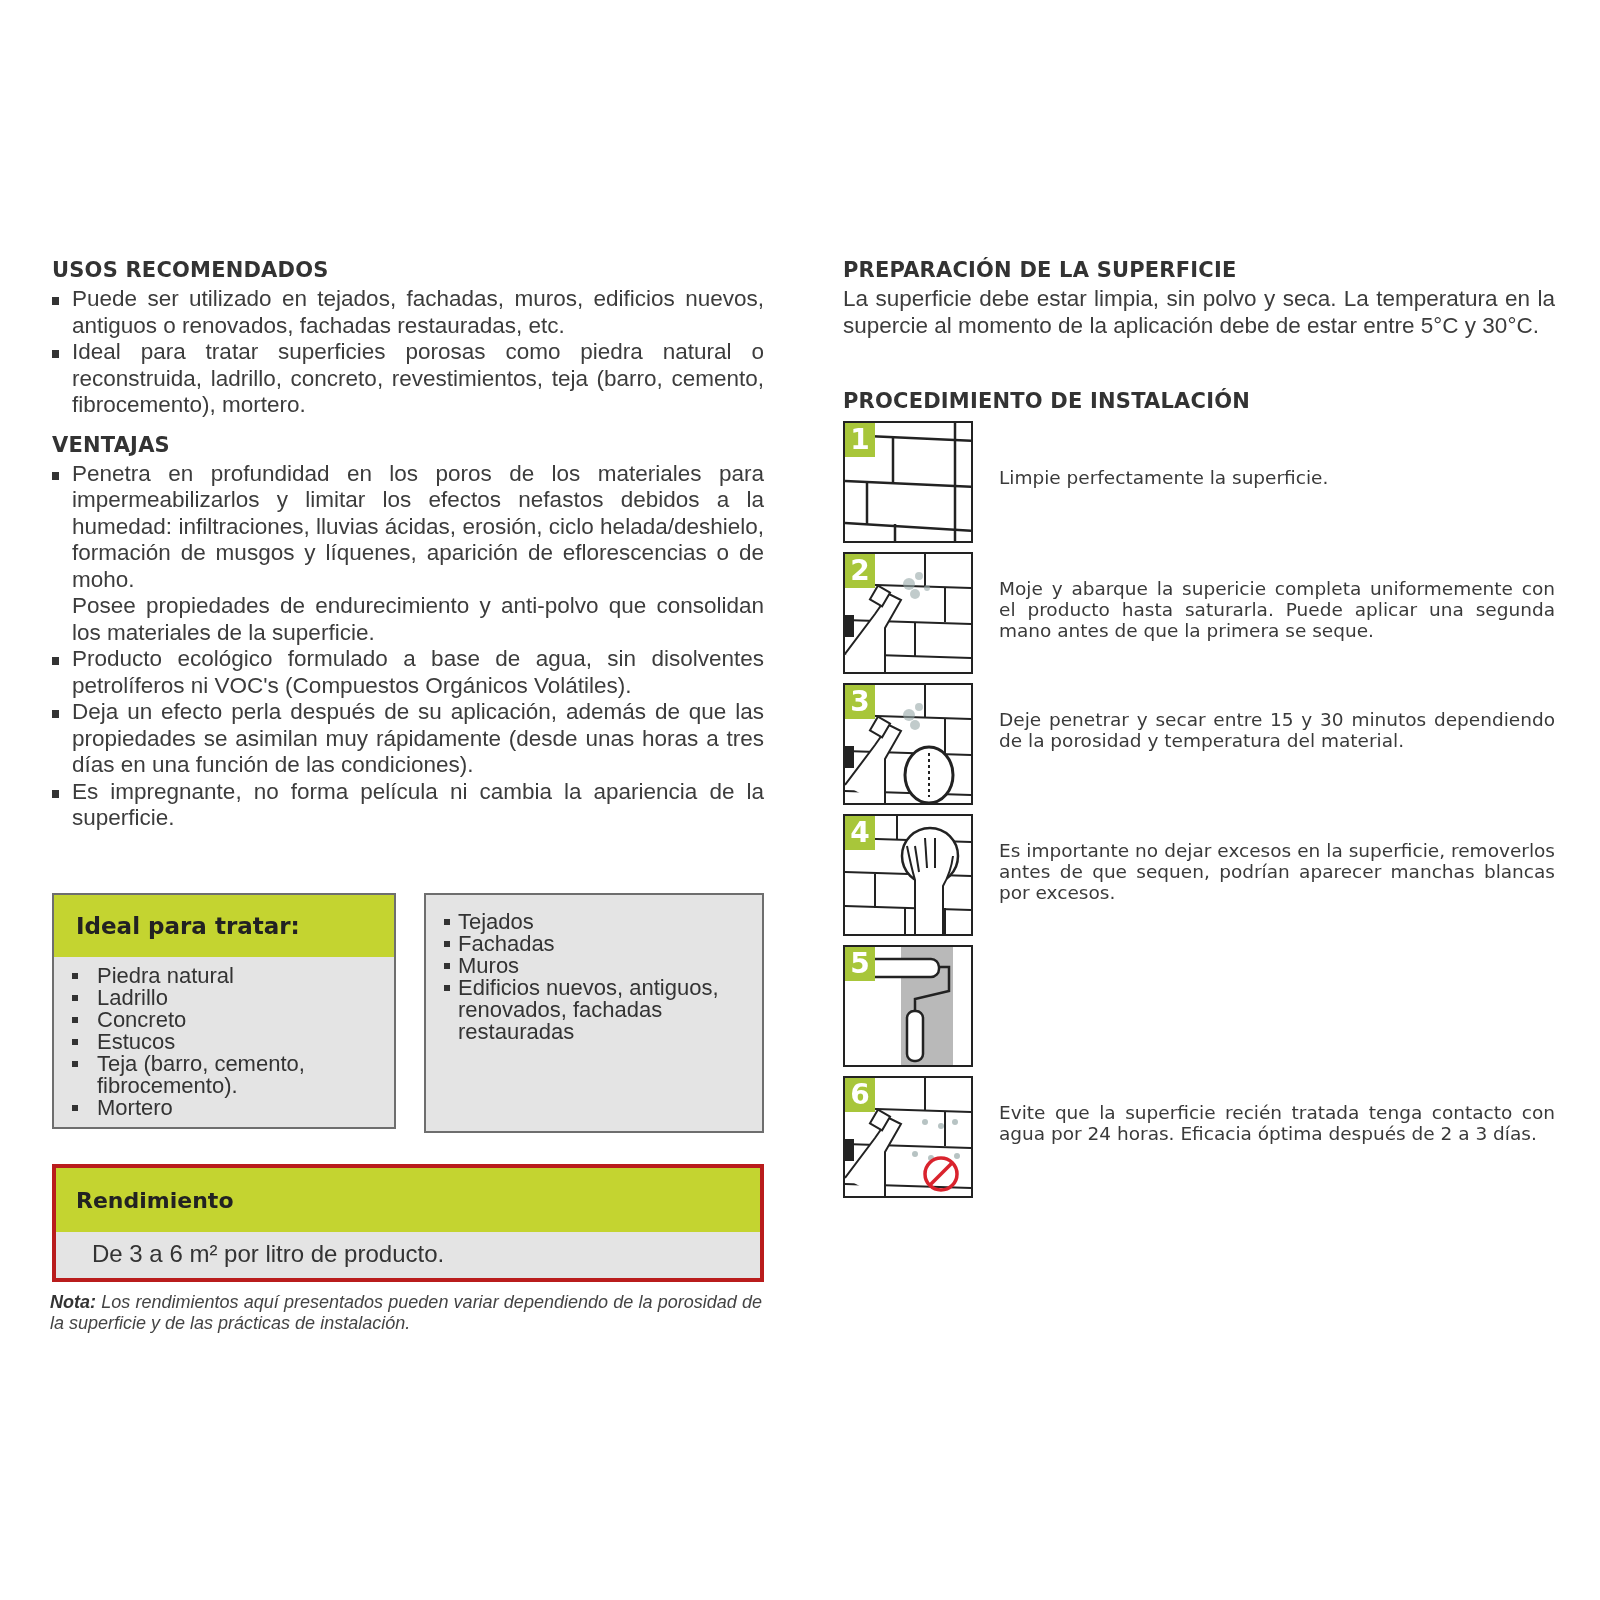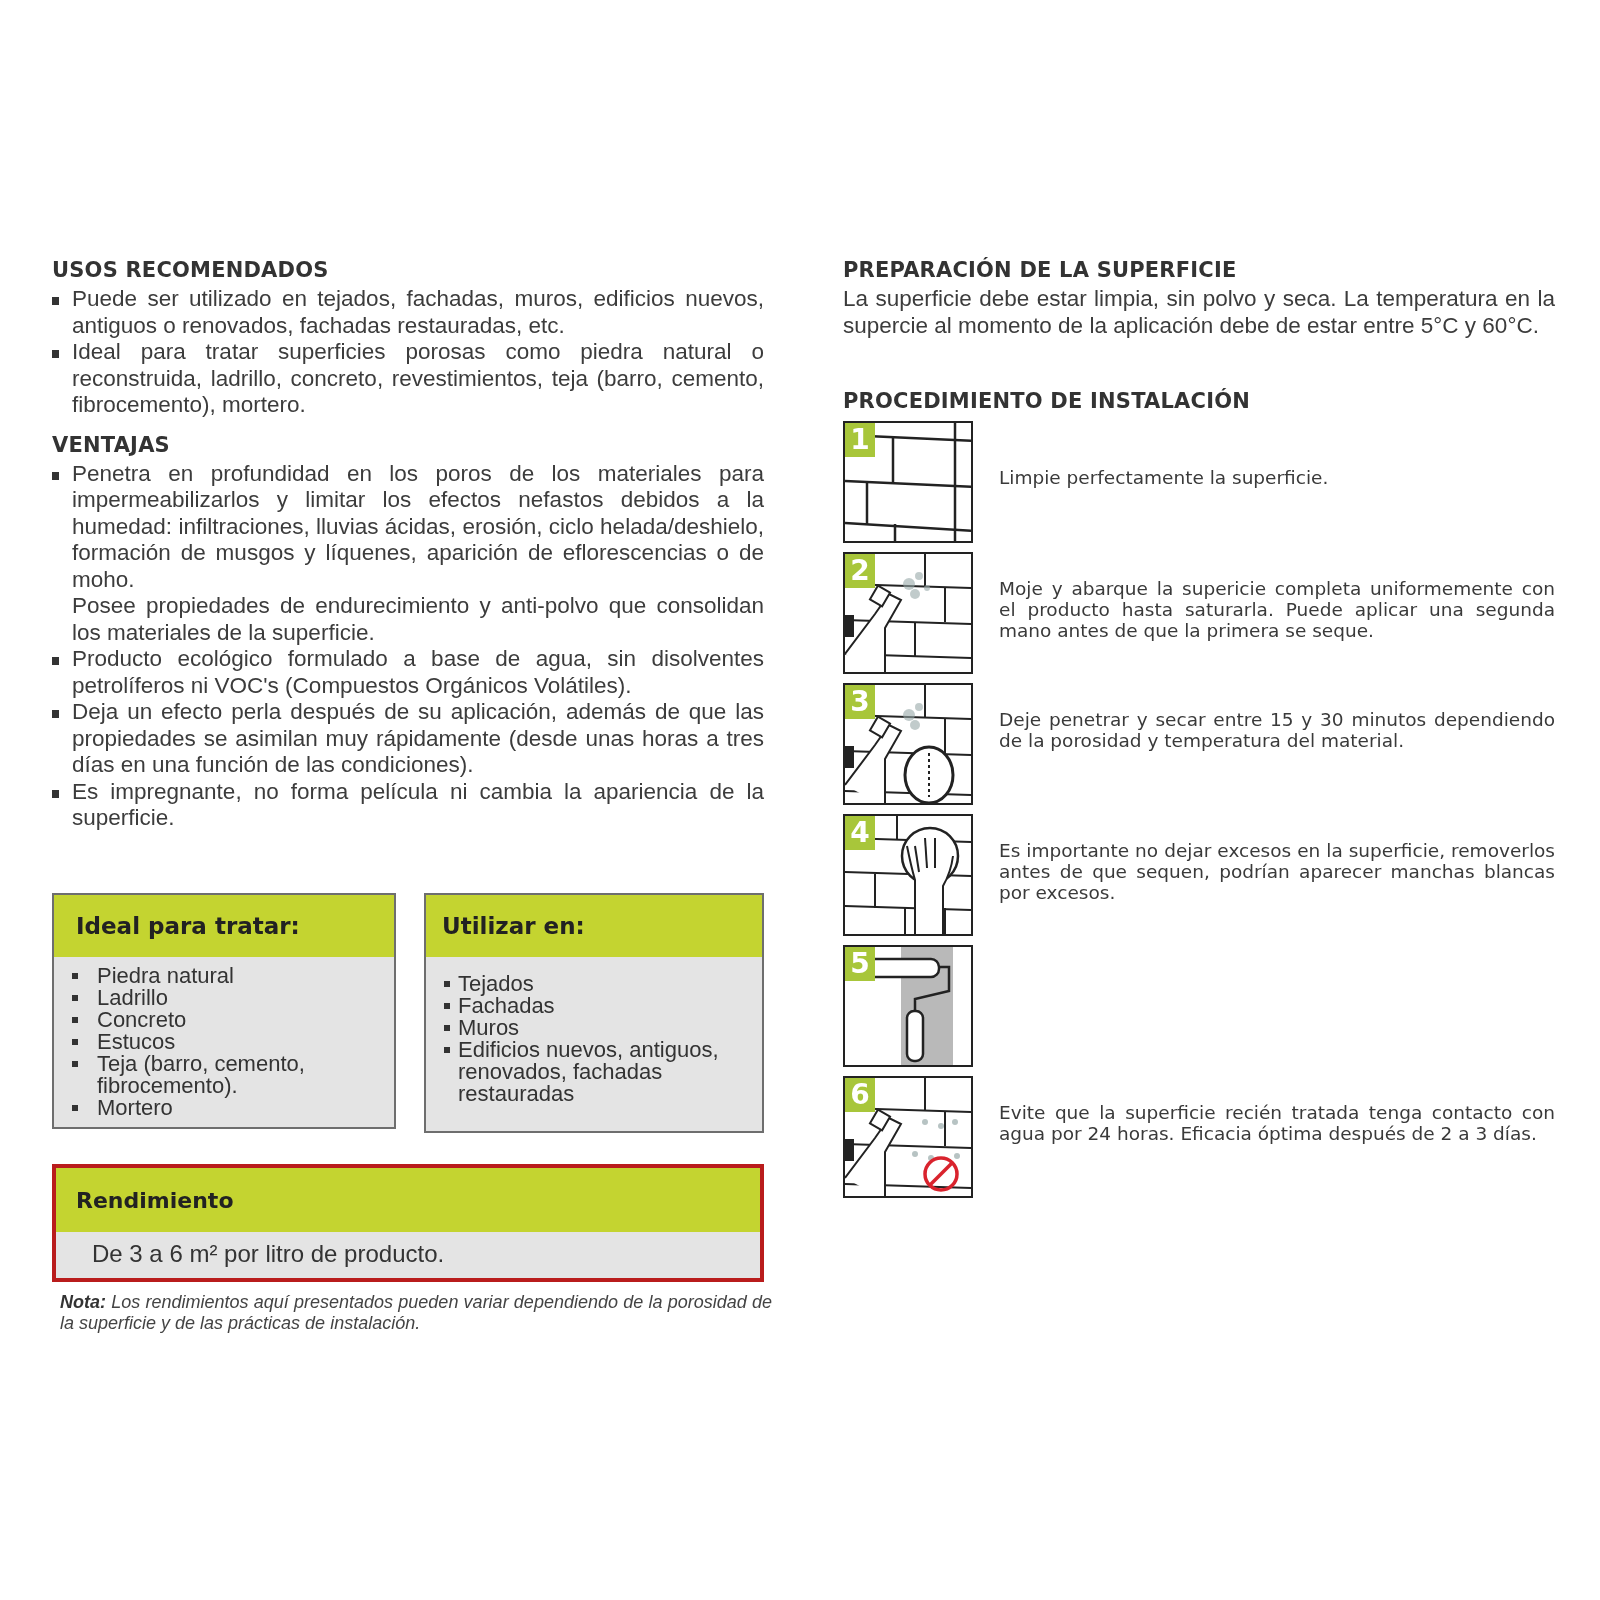--- a/index.html
+++ b/index.html
@@ -20,21 +20,21 @@
   .box .hdr { background:#c4d430; height:62px; display:flex; align-items:center; padding-left:22px;
               font-family:"DejaVu Sans", sans-serif; font-weight:bold; font-size:23px; color:#222; }
   .box ul { list-style:none; margin:8px 0 0 0; padding:0; }
   .box li { position:relative; font-size:22px; line-height:22px; color:#333; }
   .box li .sq { position:absolute; width:6px; height:6px; background:#333; top:8px; }
   .rend { position:absolute; left:52px; top:1164px; width:712px; height:118px; border:4px solid #b91c1c;
           box-sizing:border-box; background:#e4e4e4; }
   .rend .hdr { background:#c4d430; height:64px; display:flex; align-items:center; padding-left:20px;
                font-family:"DejaVu Sans", sans-serif; font-weight:bold; font-size:22px; color:#222; }
   .rend .val { font-size:24px; padding:8px 0 0 36px; color:#333; }
-  .nota { position:absolute; left:60px; top:1292px; width:712px; font-size:18px; line-height:21px;
+  .nota { position:absolute; left:50px; top:1292px; width:712px; font-size:18px; line-height:21px;
           font-style:italic; text-align:justify; color:#444; }
   .nota b { font-style:italic; font-weight:bold; color:#333; }
   .steps { margin-top:8px; }
   .step { position:relative; height:131px; }
   .step .pic { position:absolute; left:0; top:0; width:130px; height:122px; border:2px solid #222;
                box-sizing:border-box; background:#fff; overflow:hidden; }
   .step .num { position:absolute; left:0; top:0; width:30px; height:34px; background:#a8c63a; color:#fff;
                font-family:"DejaVu Sans", sans-serif; font-weight:bold; font-size:28px; text-align:center; line-height:34px; }
   .step .txt { position:absolute; left:156px; right:0; font-size:18.5px; line-height:21px; text-align:justify;
                color:#3a3a3a; font-family:"DejaVu Sans", sans-serif; }
@@ -64,40 +64,39 @@
     <ul style="padding-left:43px;">
       <li><span class="sq" style="left:-25px"></span><span>Piedra natural</span></li>
       <li><span class="sq" style="left:-25px"></span><span>Ladrillo</span></li>
       <li><span class="sq" style="left:-25px"></span><span>Concreto</span></li>
       <li><span class="sq" style="left:-25px"></span><span>Estucos</span></li>
       <li><span class="sq" style="left:-25px"></span><span>Teja (barro, cemento,</span><br><span>fibrocemento).</span></li>
       <li><span class="sq" style="left:-25px"></span><span>Mortero</span></li>
     </ul>
   </div>
   <div class="box" style="left:372px;width:340px;height:240px;">
-    <div class="hdr" style="padding-left:16px">Utilizar en:</div>
     <ul style="padding-left:32px;margin-top:16px;">
       <li><span class="sq" style="left:-14px"></span><span>Tejados</span></li>
       <li><span class="sq" style="left:-14px"></span><span>Fachadas</span></li>
       <li><span class="sq" style="left:-14px"></span><span>Muros</span></li>
       <li><span class="sq" style="left:-14px"></span><span>Edificios nuevos, antiguos,</span><br><span>renovados, fachadas</span><br><span>restauradas</span></li>
     </ul>
   </div>
 </div>
 
 <div class="rend">
   <div class="hdr">Rendimiento</div>
   <div class="val">De 3 a 6 m² por litro de producto.</div>
 </div>
 
 <div class="nota"><b>Nota:</b><span> Los rendimientos aquí presentados pueden variar dependiendo de la porosidad de la superficie y de las prácticas de instalación.</span></div>
 
 <div class="col-right">
   <h2>PREPARACIÓN DE LA SUPERFICIE</h2>
-  <p class="para" style="margin-top:4px">La superficie debe estar limpia, sin polvo y seca. La temperatura en la supercie al momento de la aplicación debe de estar entre 5°C y 60°C.</p>
+  <p class="para" style="margin-top:4px">La superficie debe estar limpia, sin polvo y seca. La temperatura en la supercie al momento de la aplicación debe de estar entre 5°C y 30°C.</p>
 
   <h2 style="margin-top:50px">PROCEDIMIENTO DE INSTALACIÓN</h2>
 
   <div class="steps">
 
     <div class="step">
       <div class="pic">
         <svg width="130" height="122" viewBox="0 0 130 122">
             <g stroke="#222" stroke-width="2.5" fill="none">
           <line x1="0" y1="12" x2="130" y2="18"></line>

